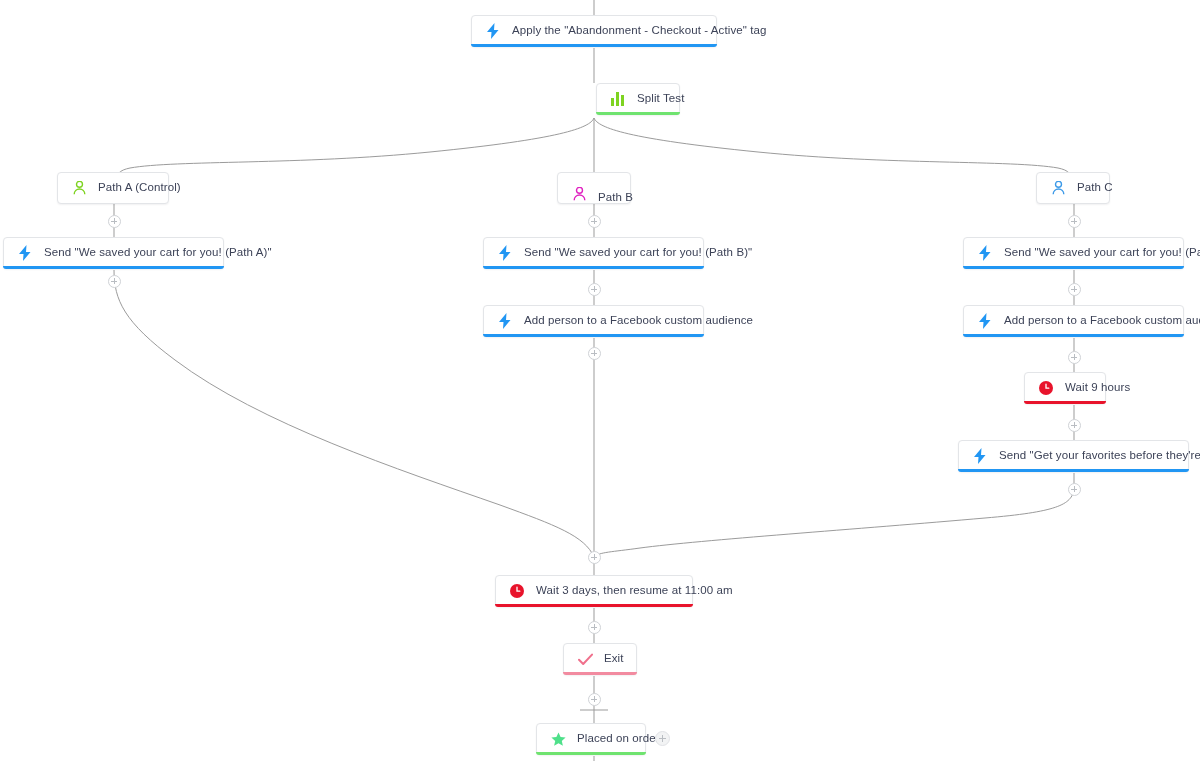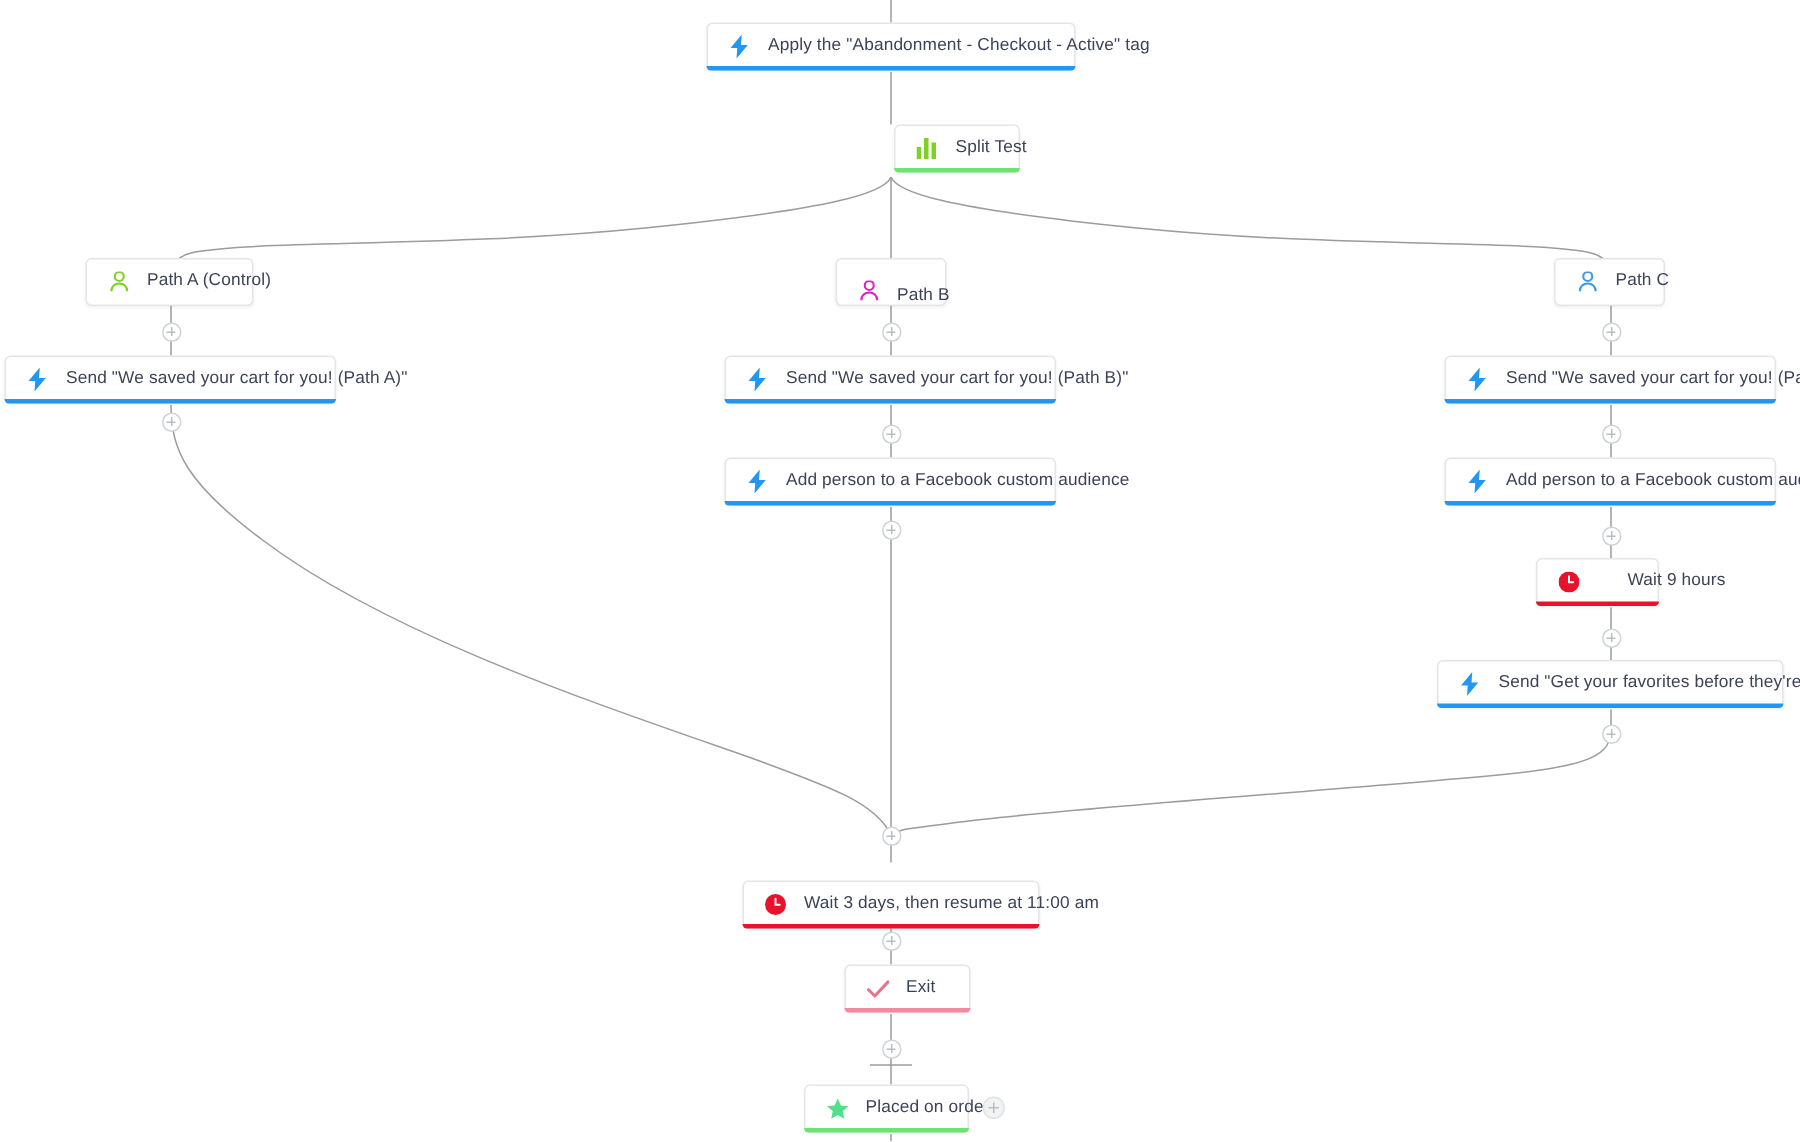--- a/index.html
+++ b/index.html
@@ -242,50 +242,50 @@
 
   <div class="node accent-blue" style="left:963px; top:305px; width:221px;">
     <span class="ico">
       <svg width="14" height="16" viewBox="0 0 14 16">
           <path d="M8.5 0L1 9h4.5L5 16l7.5-9H8z" fill="#2196f3"></path>
         </svg>
     </span>
     <span class="label">Add person to a Facebook custom audience</span>
   </div>
 
-  <div class="node accent-red" style="left:1024px; top:372px; width:82px;gap:20px;">
+  <div class="node accent-red" style="left:1024px; top:372px; width:82px;">
     <span class="ico">
       <svg width="14" height="14" viewBox="0 0 14 14">
         <circle cx="7" cy="7" r="7" fill="#e8132b"></circle>
         <path d="M7 3.2V7.2H9.8" fill="none" stroke="#ffffff" stroke-width="1.3" stroke-linecap="round"></path>
       </svg>
     </span>
     <span class="label">Wait 9 hours</span>
   </div>
 
   <div class="node accent-blue" style="left:958px; top:440px; width:231px;">
     <span class="ico">
       <svg width="14" height="16" viewBox="0 0 14 16">
           <path d="M8.5 0L1 9h4.5L5 16l7.5-9H8z" fill="#2196f3"></path>
         </svg>
     </span>
     <span class="label">Send "Get your favorites before they're gone!"</span>
   </div>
 
-  <div class="node accent-red" style="left:495px; top:575px; width:198px;margin-top:12px;">
+  <div class="node accent-red" style="left:495px; top:575px; width:198px;">
     <span class="ico">
       <svg width="14" height="14" viewBox="0 0 14 14">
         <circle cx="7" cy="7" r="7" fill="#e8132b"></circle>
         <path d="M7 3.2V7.2H9.8" fill="none" stroke="#ffffff" stroke-width="1.3" stroke-linecap="round"></path>
       </svg>
     </span>
     <span class="label">Wait 3 days, then resume at 11:00 am</span>
   </div>
 
-  <div class="node accent-pink" style="left:563px; top:643px; width:84px;">
+  <div class="node accent-pink" style="left:563px; top:643px; width:74px;">
     <span class="ico">
       <svg width="15" height="13" viewBox="0 0 15 13">
         <path d="M1 6.8L5.2 11 14 1.6" fill="none" stroke="#f0708c" stroke-width="2" stroke-linecap="round" stroke-linejoin="round"></path>
       </svg>
     </span>
     <span class="label">Exit</span>
   </div>
 
   <div class="node accent-green" style="left:536px; top:723px; width:110px;">
     <span class="ico">

